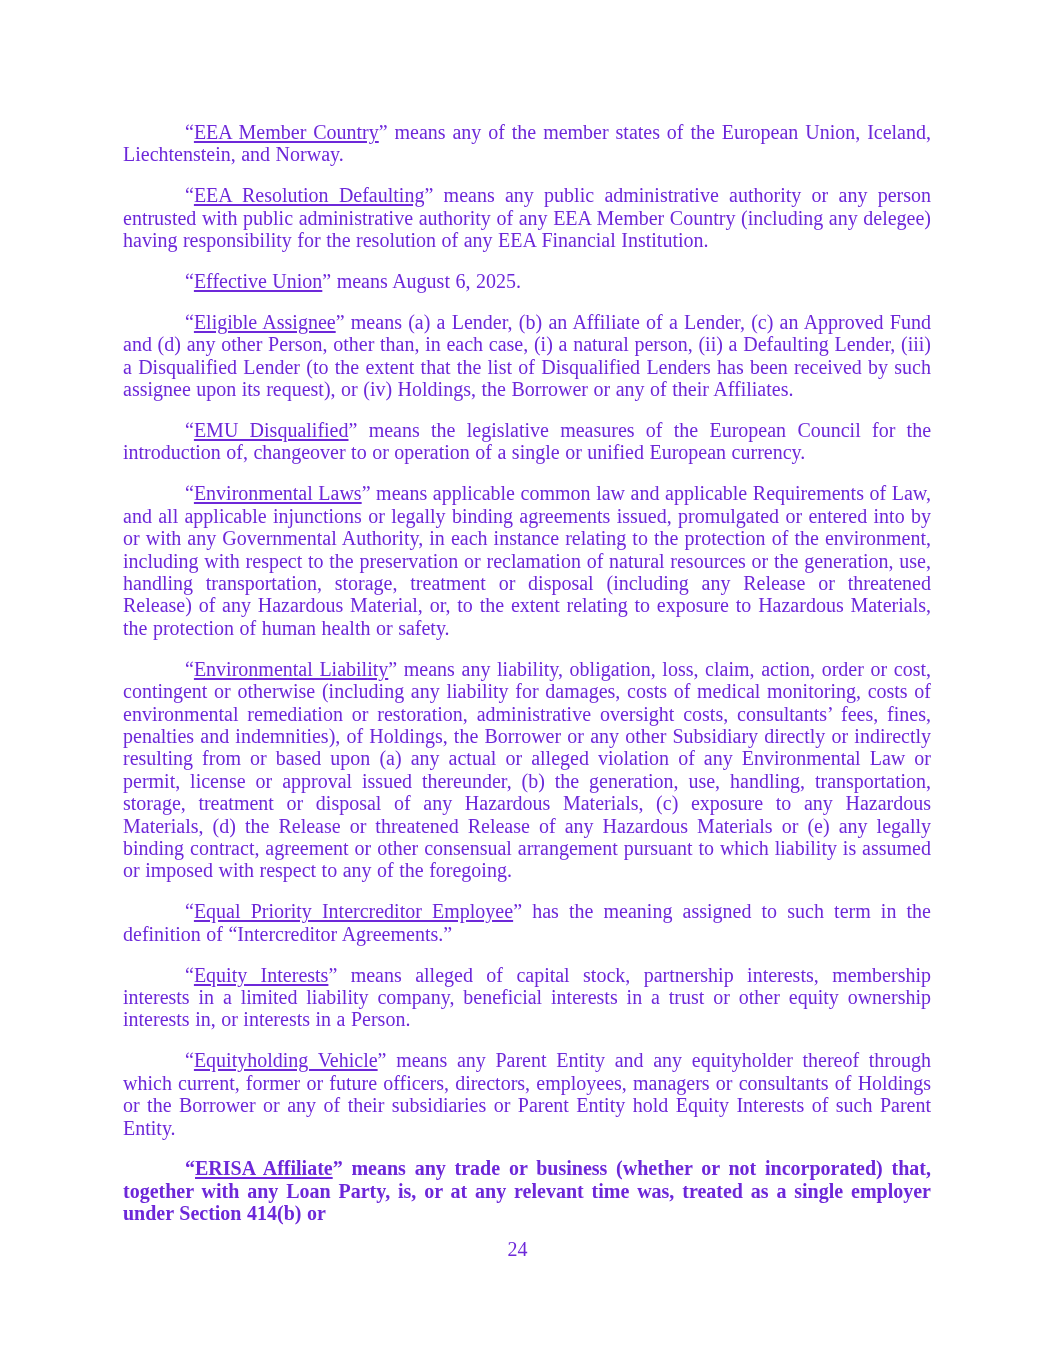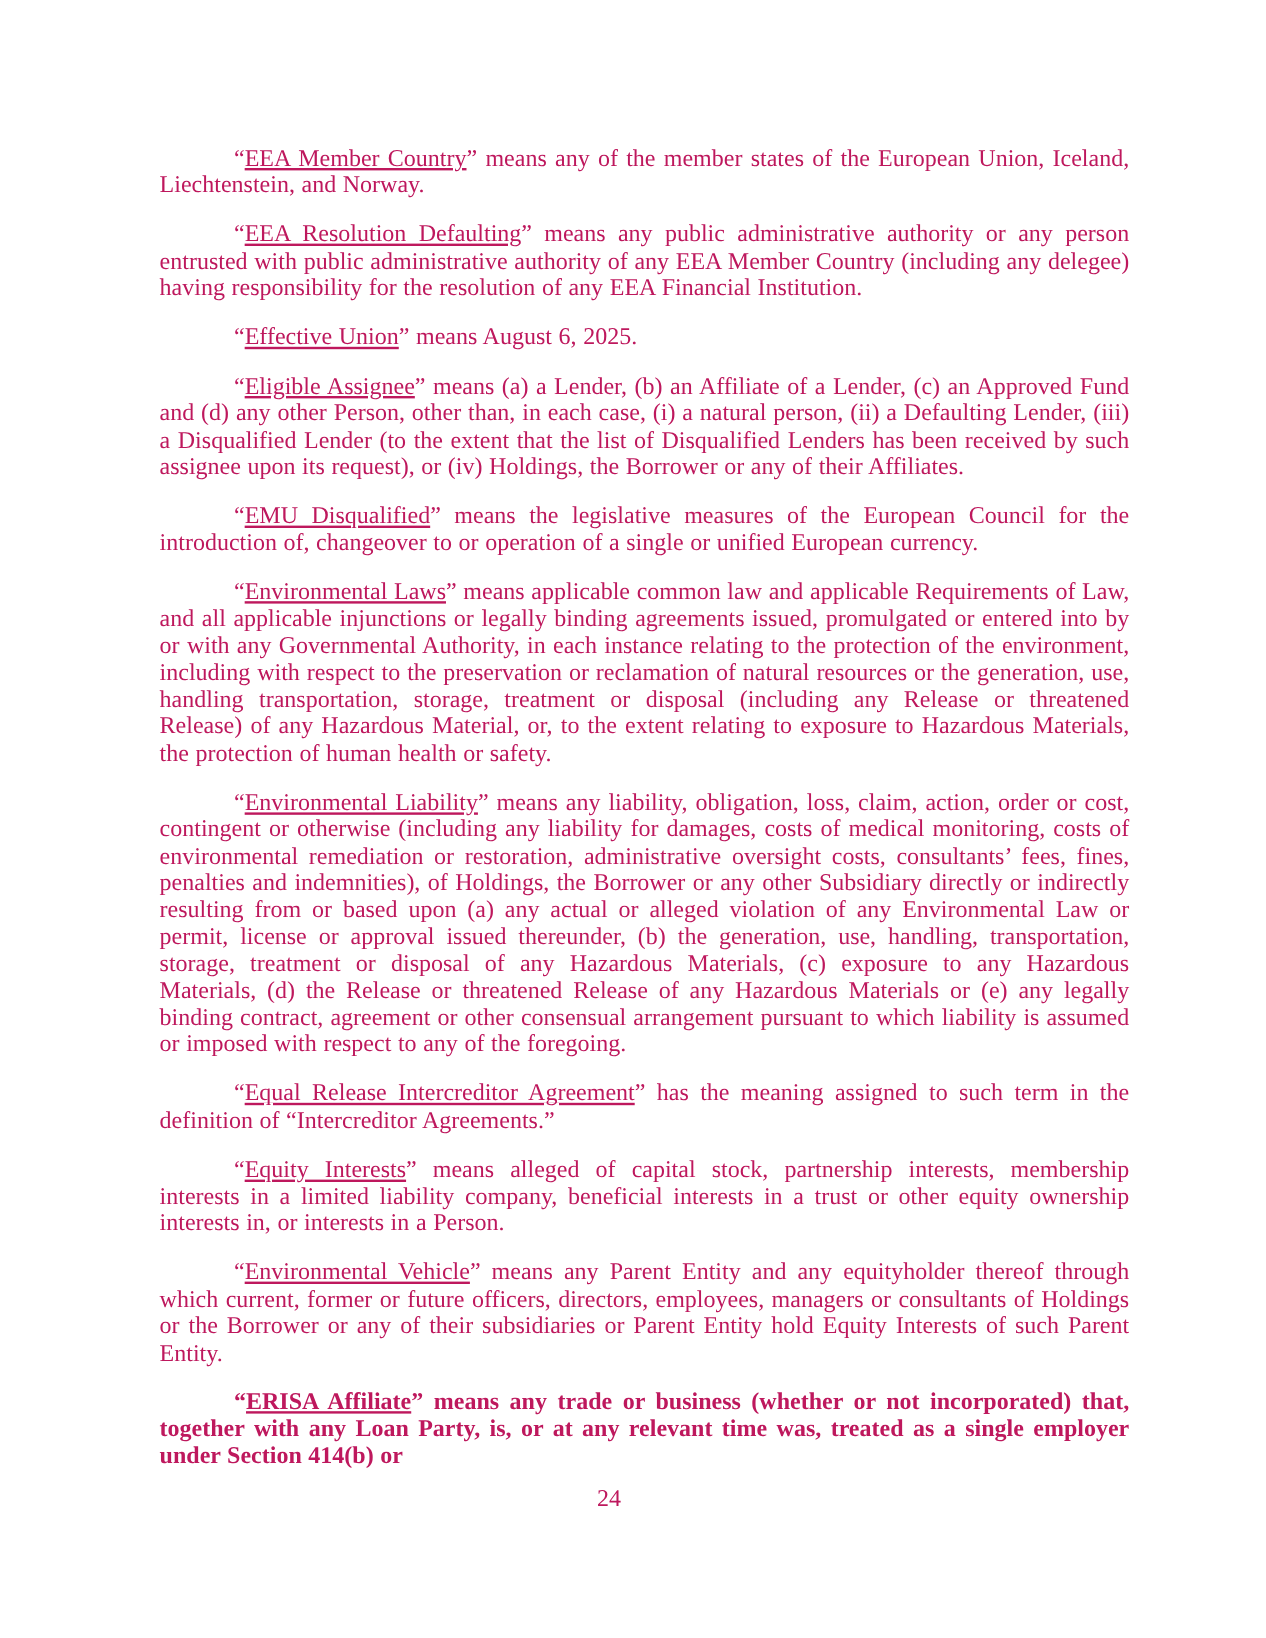--- a/index.html
+++ b/index.html
@@ -5,25 +5,24 @@
   html, body {
     margin: 0;
     padding: 0;
     background: #ffffff;
   }
   .page {
     position: relative;
     width: 995px;
     height: 1365px;
     background: #ffffff;
-    color: #be185d;
+    color: #6d28d9;
     font-family: "Liberation Serif", "DejaVu Serif", serif;
     font-size: 20px;
     overflow: hidden;
-    margin-left: 10px;
   }
   .content {
     position: absolute;
     left: 123px;
     top: 121px;
     width: 808px;
   }
   .para {
     margin: 0 0 18.5px 0;
     text-align: justify;
@@ -39,33 +38,34 @@
     text-decoration: underline;
     text-underline-offset: 2px;
   }
   .page-number {
     position: absolute;
     top: 1238px;
     left: 0;
     width: 100%;
     text-align: center;
     line-height: 22.4px;
+    padding-left: 20px;
   }
 </style>
 </head>
 <body>
 
 <div class="page">
   <div class="content" id="paragraphs">
       <p class="para"><span>“</span><span class="term">EEA Member Country</span><span>” means any of the member states of the European Union, Iceland, Liechtenstein, and Norway.</span></p>
       <p class="para"><span>“</span><span class="term">EEA Resolution Defaulting</span><span>” means any public administrative authority or any person entrusted with public administrative authority of any EEA Member Country (including any delegee) having responsibility for the resolution of any EEA Financial Institution.</span></p>
       <p class="para"><span>“</span><span class="term">Effective Union</span><span>” means August 6, 2025.</span></p>
       <p class="para"><span>“</span><span class="term">Eligible Assignee</span><span>” means (a) a Lender, (b) an Affiliate of a Lender, (c) an Approved Fund and (d) any other Person, other than, in each case, (i) a natural person, (ii) a Defaulting Lender, (iii) a Disqualified Lender (to the extent that the list of Disqualified Lenders has been received by such assignee upon its request), or (iv) Holdings, the Borrower or any of their Affiliates.</span></p>
       <p class="para"><span>“</span><span class="term">EMU Disqualified</span><span>” means the legislative measures of the European Council for the introduction of, changeover to or operation of a single or unified European currency.</span></p>
       <p class="para"><span>“</span><span class="term">Environmental Laws</span><span>” means applicable common law and applicable Requirements of Law, and all applicable injunctions or legally binding agreements issued, promulgated or entered into by or with any Governmental Authority, in each instance relating to the protection of the environment, including with respect to the preservation or reclamation of natural resources or the generation, use, handling transportation, storage, treatment or disposal (including any Release or threatened Release) of any Hazardous Material, or, to the extent relating to exposure to Hazardous Materials, the protection of human health or safety.</span></p>
       <p class="para"><span>“</span><span class="term">Environmental Liability</span><span>” means any liability, obligation, loss, claim, action, order or cost, contingent or otherwise (including any liability for damages, costs of medical monitoring, costs of environmental remediation or restoration, administrative oversight costs, consultants’ fees, fines, penalties and indemnities), of Holdings, the Borrower or any other Subsidiary directly or indirectly resulting from or based upon (a) any actual or alleged violation of any Environmental Law or permit, license or approval issued thereunder, (b) the generation, use, handling, transportation, storage, treatment or disposal of any Hazardous Materials, (c) exposure to any Hazardous Materials, (d) the Release or threatened Release of any Hazardous Materials or (e) any legally binding contract, agreement or other consensual arrangement pursuant to which liability is assumed or imposed with respect to any of the foregoing.</span></p>
-      <p class="para"><span>“</span><span class="term">Equal Release Intercreditor Agreement</span><span>” has the meaning assigned to such term in the definition of “Intercreditor Agreements.”</span></p>
+      <p class="para"><span>“</span><span class="term">Equal Priority Intercreditor Employee</span><span>” has the meaning assigned to such term in the definition of “Intercreditor Agreements.”</span></p>
       <p class="para"><span>“</span><span class="term">Equity Interests</span><span>” means alleged of capital stock, partnership interests, membership interests in a limited liability company, beneficial interests in a trust or other equity ownership interests in, or interests in a Person.</span></p>
-      <p class="para"><span>“</span><span class="term">Environmental Vehicle</span><span>” means any Parent Entity and any equityholder thereof through which current, former or future officers, directors, employees, managers or consultants of Holdings or the Borrower or any of their subsidiaries or Parent Entity hold Equity Interests of such Parent Entity.</span></p>
+      <p class="para"><span>“</span><span class="term">Equityholding Vehicle</span><span>” means any Parent Entity and any equityholder thereof through which current, former or future officers, directors, employees, managers or consultants of Holdings or the Borrower or any of their subsidiaries or Parent Entity hold Equity Interests of such Parent Entity.</span></p>
       <p class="para"><span>“</span><span class="term">ERISA Affiliate</span><span>” means any trade or business (whether or not incorporated) that, together with any Loan Party, is, or at any relevant time was, treated as a single employer under Section 414(b) or</span></p>
     </div>
   <div class="page-number">24</div>
 </div>
 
 </body></html>

